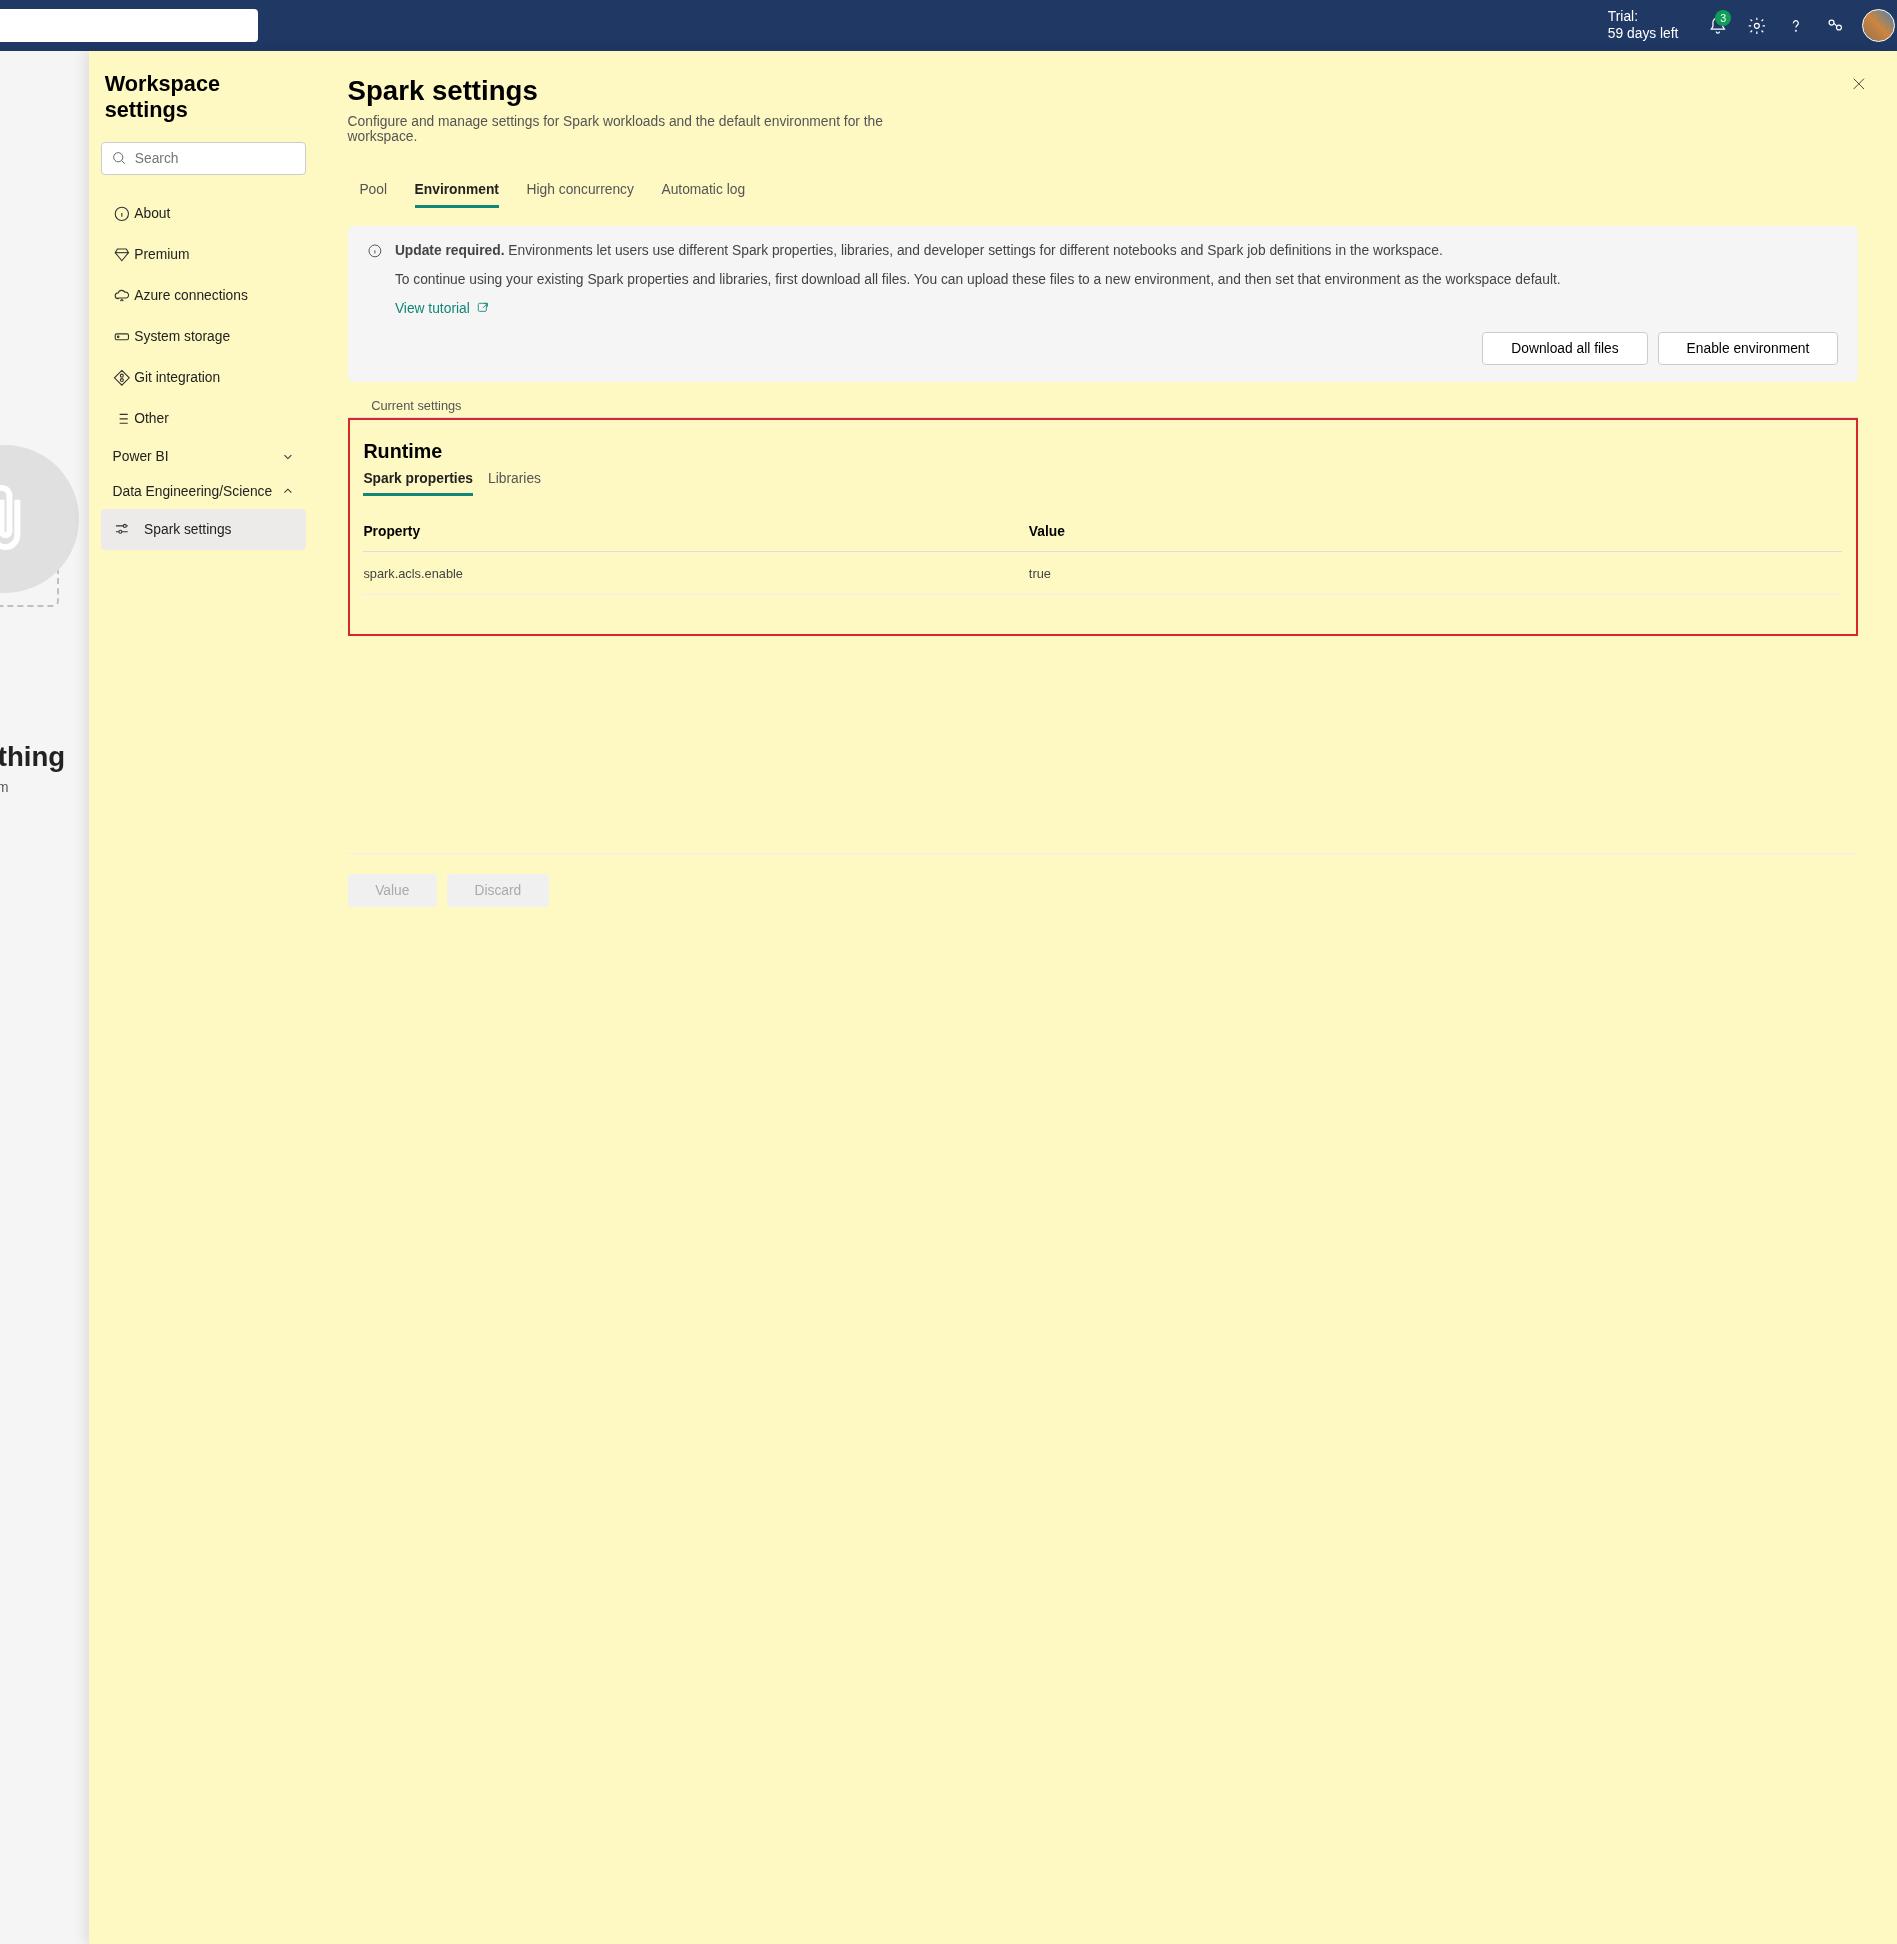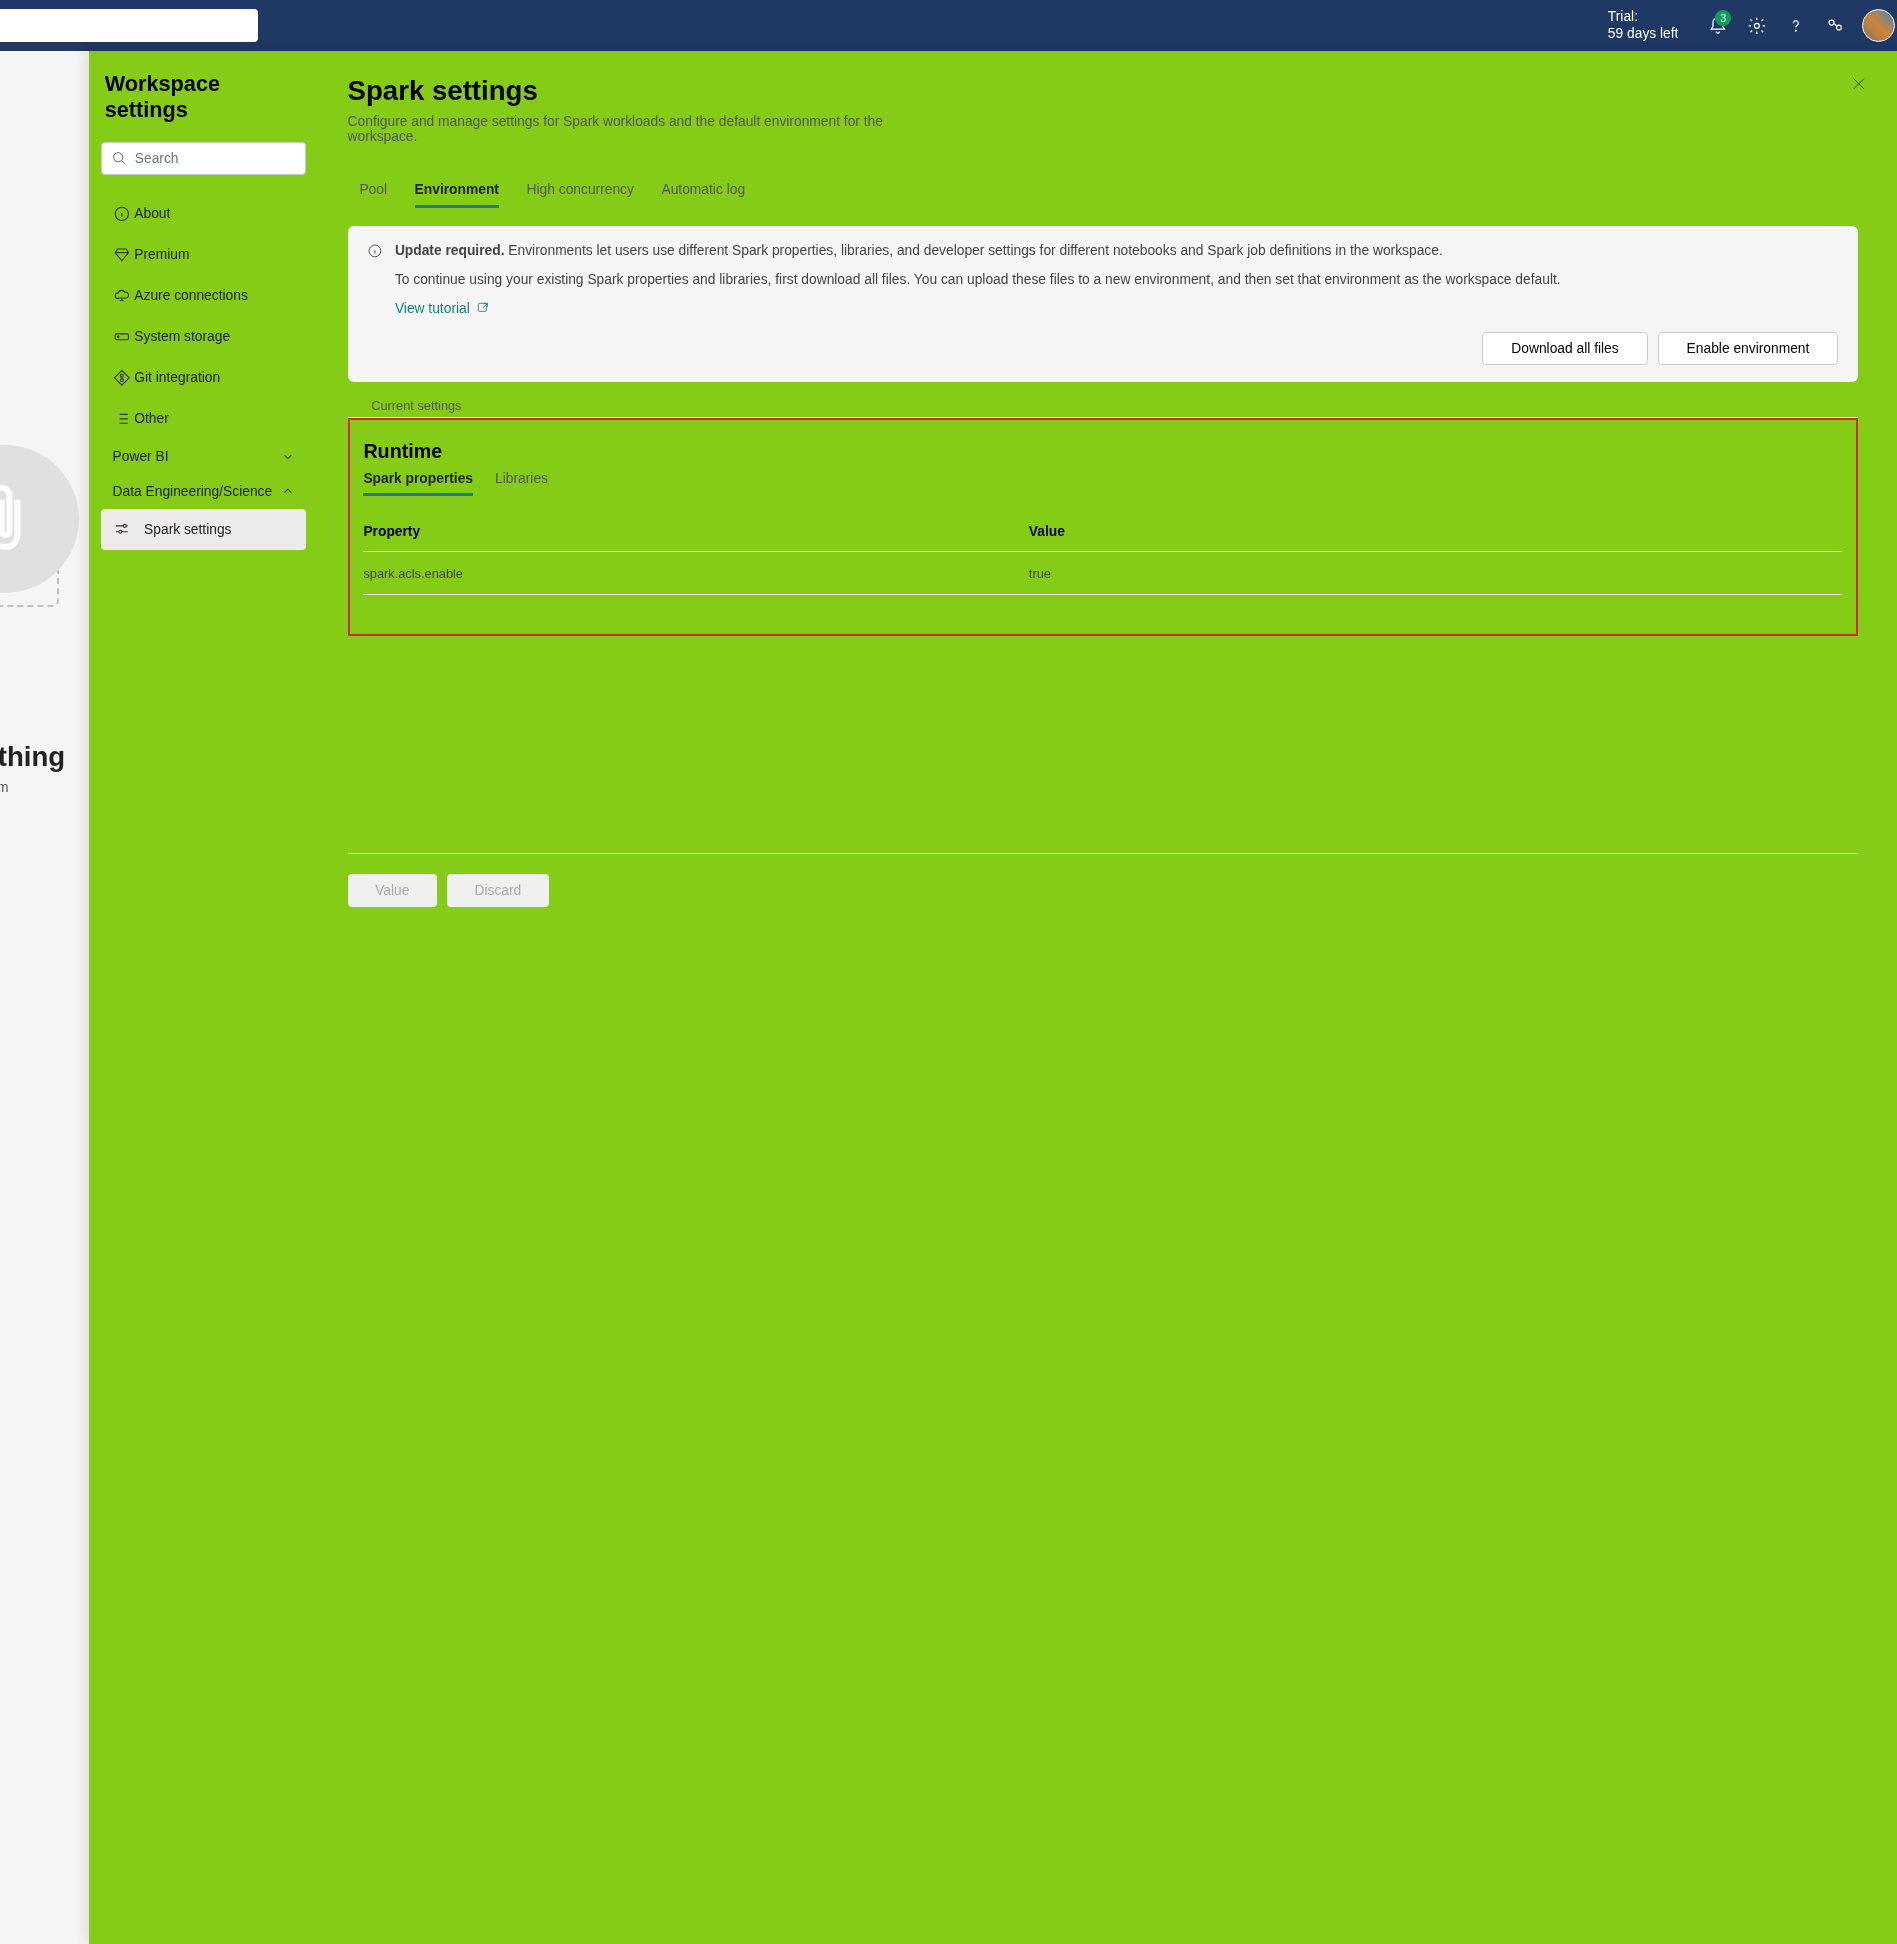--- a/index.html
+++ b/index.html
@@ -14,21 +14,21 @@
     .badge { position: absolute; top: 3.9px; right: 5.9px; background: #0f9d58; color: #fff; border-radius: 50%; width: 15.8px; height: 15.8px; font-size: 10.8px; display: flex; align-items: center; justify-content: center; }
     .avatar { width: 33px; height: 33px; border-radius: 50%; background: linear-gradient(45deg,#8b7355,#cd853f,#4682b4); margin-left: 7.9px; border:1px solid #fff;}
     
     .backdrop-content { position: absolute; left: 0; top: 51px; bottom: 0; width: 89px; background: #f5f5f5; overflow: hidden; z-index: 0;}
     .paperclip-circle { width: 148px; height: 148px; background: #e0e0e0; border-radius: 50%; position: absolute; left: -69px; top: 394px; display:flex; align-items:center; justify-content:center;}
     .paperclip-circle svg { width:59px; height:79px; stroke:#fff; fill:none; stroke-width:3;}
     .bg-dashed { position:absolute; left:-148px; top:433px; width:207px; height:123px; border:2px dashed #c0c0c0; border-radius:5.9px;}
     .bg-text1 { position: absolute; left: -59px; top: 690px; font-size: 27.6px; font-weight: 600; color:#222; white-space:nowrap;}
     .bg-text2 { position: absolute; left: -79px; top: 729px; font-size: 13.8px; color:#555; white-space:nowrap;}
     
-    .panel { position: absolute; left: 89px; right: 0; top: 51px; bottom: 0; background: #84cc16; display: flex; box-shadow: -3.9px 0 11.8px rgba(0,0,0,0.1); }
+    .panel { position: absolute; left: 89px; right: 0; top: 51px; bottom: 0; background: #fef9c3; display: flex; box-shadow: -3.9px 0 11.8px rgba(0,0,0,0.1); }
     
     .sidebar { width: 229px; padding: 19.7px 11.8px; border-right: none; }
     .panel-title { font-size: 21.7px; font-weight: 700; margin-bottom: 19.7px; padding-left: 3.9px;}
     .search-box { position: relative; margin-bottom: 17.7px; }
     .search-box input { width: 100%; height: 33px; border: 1px solid #ccc; border-radius: 3.9px; padding: 0 9.9px 0 33px; font-size: 13.8px; }
     .search-box svg { position: absolute; left: 9.9px; top: 7.9px; width: 15.8px; height: 15.8px; stroke: #666; fill: none; stroke-width: 1.5;}
     
     .nav-item { display: flex; align-items: center; height: 41px; padding: 0 11.8px; cursor: pointer; font-size: 13.8px; color: #222; border-radius: 3.9px; gap: 4px;}
     .nav-item svg { width: 17.7px; height: 17.7px; stroke: #333; fill: none; stroke-width: 1.5; flex-shrink: 0;}
     .nav-group { display: flex; align-items: center; justify-content: space-between; padding: 9.9px 11.8px; font-size: 13.8px; cursor: pointer; color:#222;}
@@ -56,21 +56,21 @@
     .infobox-link svg { width:13.8px; height:13.8px; stroke:#118578; fill:none; stroke-width:1.5;}
     .infobox-actions { display:flex; justify-content:flex-end; gap:9.9px; margin-top: 15.8px;}
     .btn { height: 33px; padding: 0 28px; border: 1px solid #ccc; background: #fff; border-radius: 3.9px; font-size: 13.8px; cursor: pointer;}
     
     .section-label { font-size: 12.8px; color: #555; margin-left: 23.6px; margin-bottom: 3.9px;}
     .hr-line {border:none; border-top:1px solid #ddd; margin-bottom:0;}
     
     .redbox { border: 2px solid #d62828; padding: 19.7px 13.8px 39px 13.8px; }
     .runtime-title { font-size: 19.7px; font-weight: 700; }
     .runtime-ver { font-size: 13.8px; color: #444; margin-top: 5.9px; margin-bottom: 19.7px;}
-    .subtabs { display:flex; gap:22px; margin-bottom: 7.9px;}
+    .subtabs { display:flex; gap:15px; margin-bottom: 7.9px;}
     .subtab { padding: 7.9px 0; font-size: 13.8px; color:#555; cursor:pointer; border-bottom: 3px solid transparent;}
     .subtab.active { font-weight: 700; color:#222; border-bottom-color:#118578;}
     
     .prop-table { width:100%; margin-top: 15.8px;}
     .prop-head { display:flex; font-weight:700; font-size:13.8px; padding:11.8px 0; border-bottom:1px solid #ddd;}
     .prop-row { display:flex; font-size:12.8px; padding:13.8px 0; border-bottom:1px solid #eee; color:#444;}
     .col-prop { width: 45%;}
     .col-val { flex:1;}
     
     .footer-actions { position: relative; margin-top: 217px; border-top:1px solid #eee; padding-top:19.7px; display:flex; gap:9.9px;}

